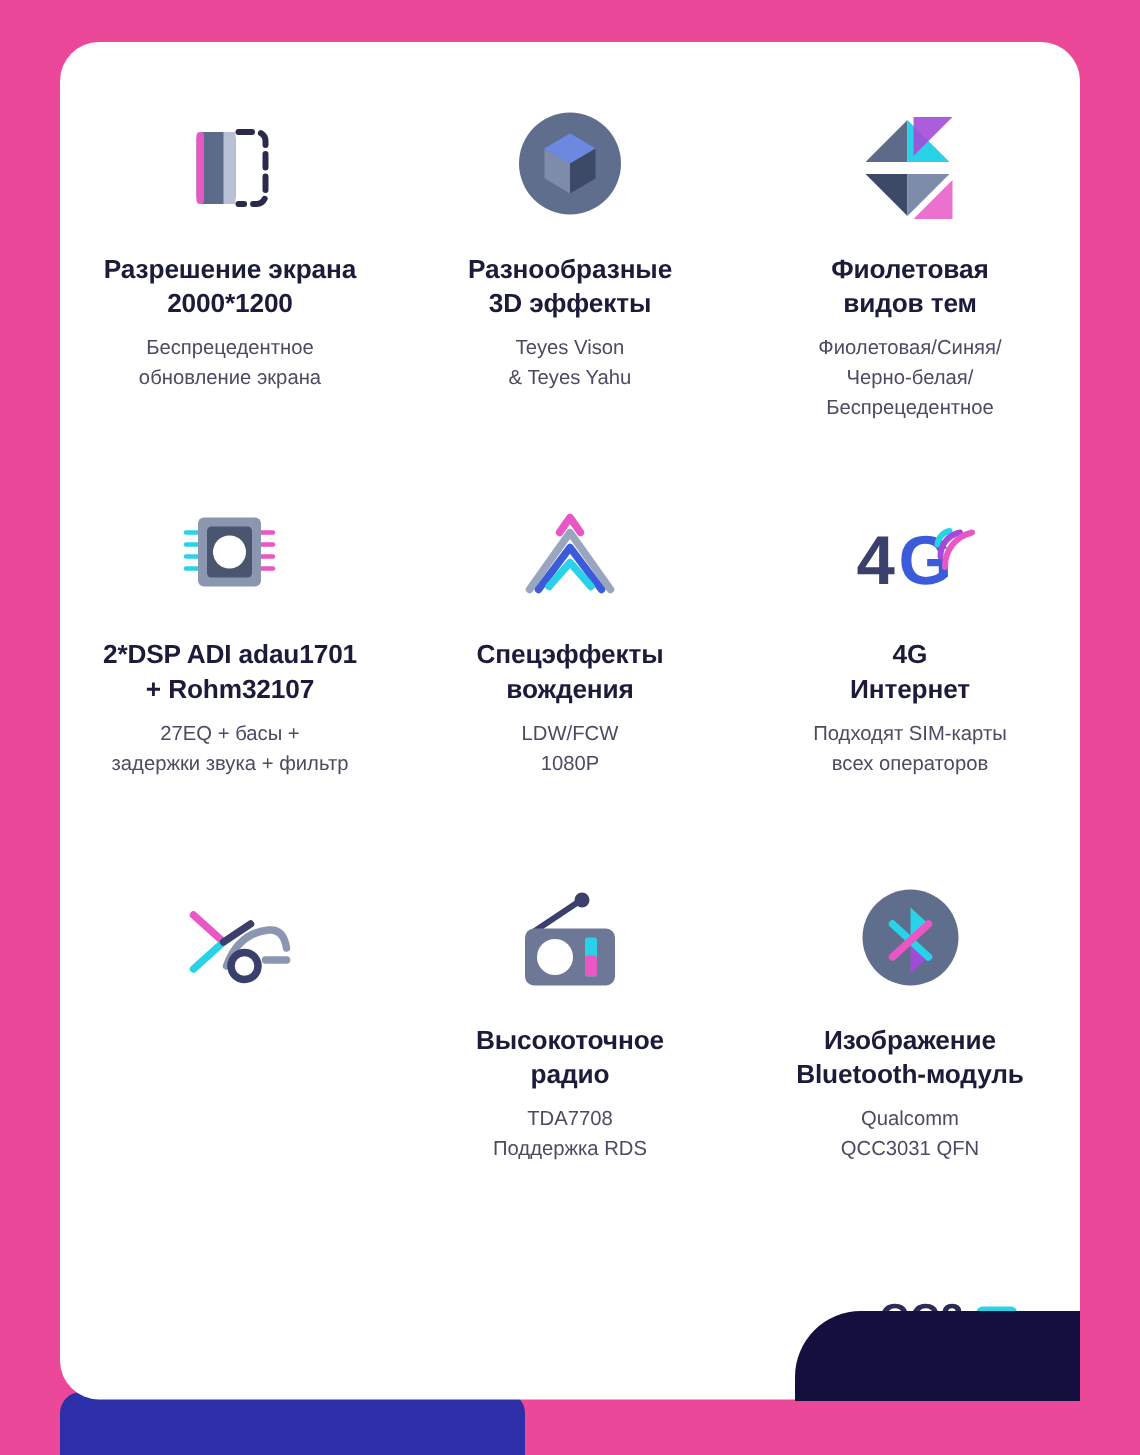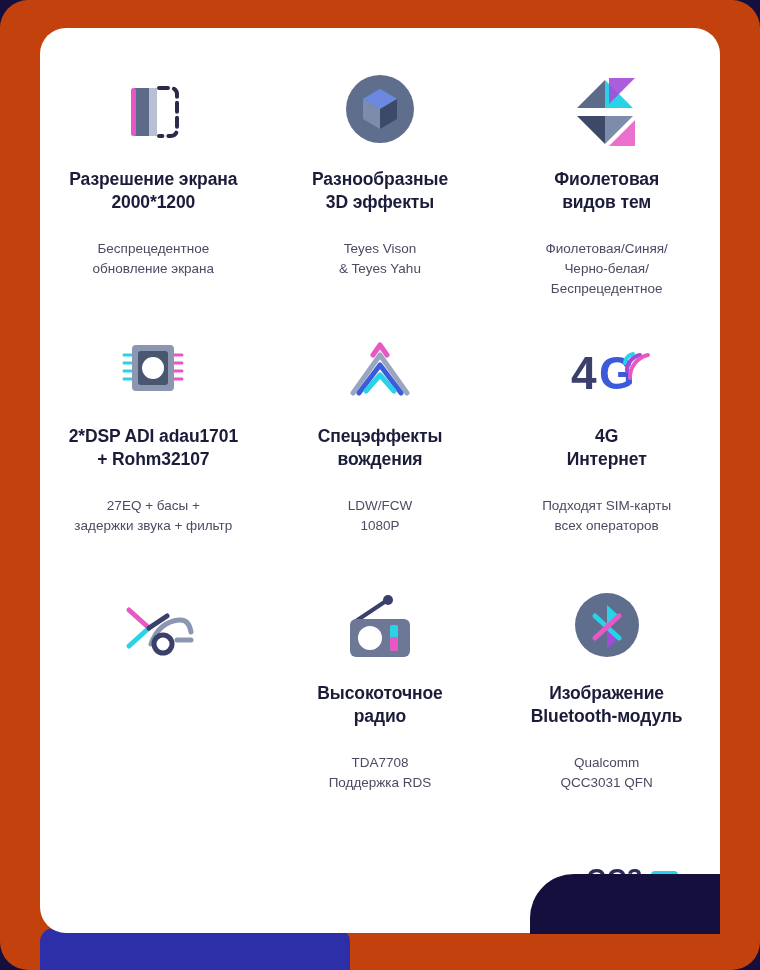--- a/index.html
+++ b/index.html
@@ -10,22 +10,21 @@
     width: 760px;
     height: 970px;
     background: #140f3c;
     font-family: "Liberation Sans", sans-serif;
     overflow: hidden;
     position: relative;
   }
   .page {
     position: absolute;
     inset: 0;
-    background: #c2410c;
-    border-radius: 28px;
+    background: #ec4899;
   }
   .bottom-strip {
     position: absolute;
     left: 40px;
     bottom: 0;
     width: 310px;
     height: 42px;
     background: #2d2fa8;
     border-radius: 14px 14px 0 0;
   }
@@ -74,21 +73,21 @@
   }
   .title {
     font-size: 17.5px;
     font-weight: bold;
     color: #1b1b3a;
     text-align: center;
     line-height: 1.33;
     letter-spacing: -0.1px;
   }
   .subtitle {
-    margin-top: 24px;
+    margin-top: 7px;
     font-size: 13.5px;
     color: #4b4b63;
     text-align: center;
     line-height: 1.5;
   }
   .logo {
     position: absolute;
     right: 42px;
     bottom: 38px;
     display: flex;

